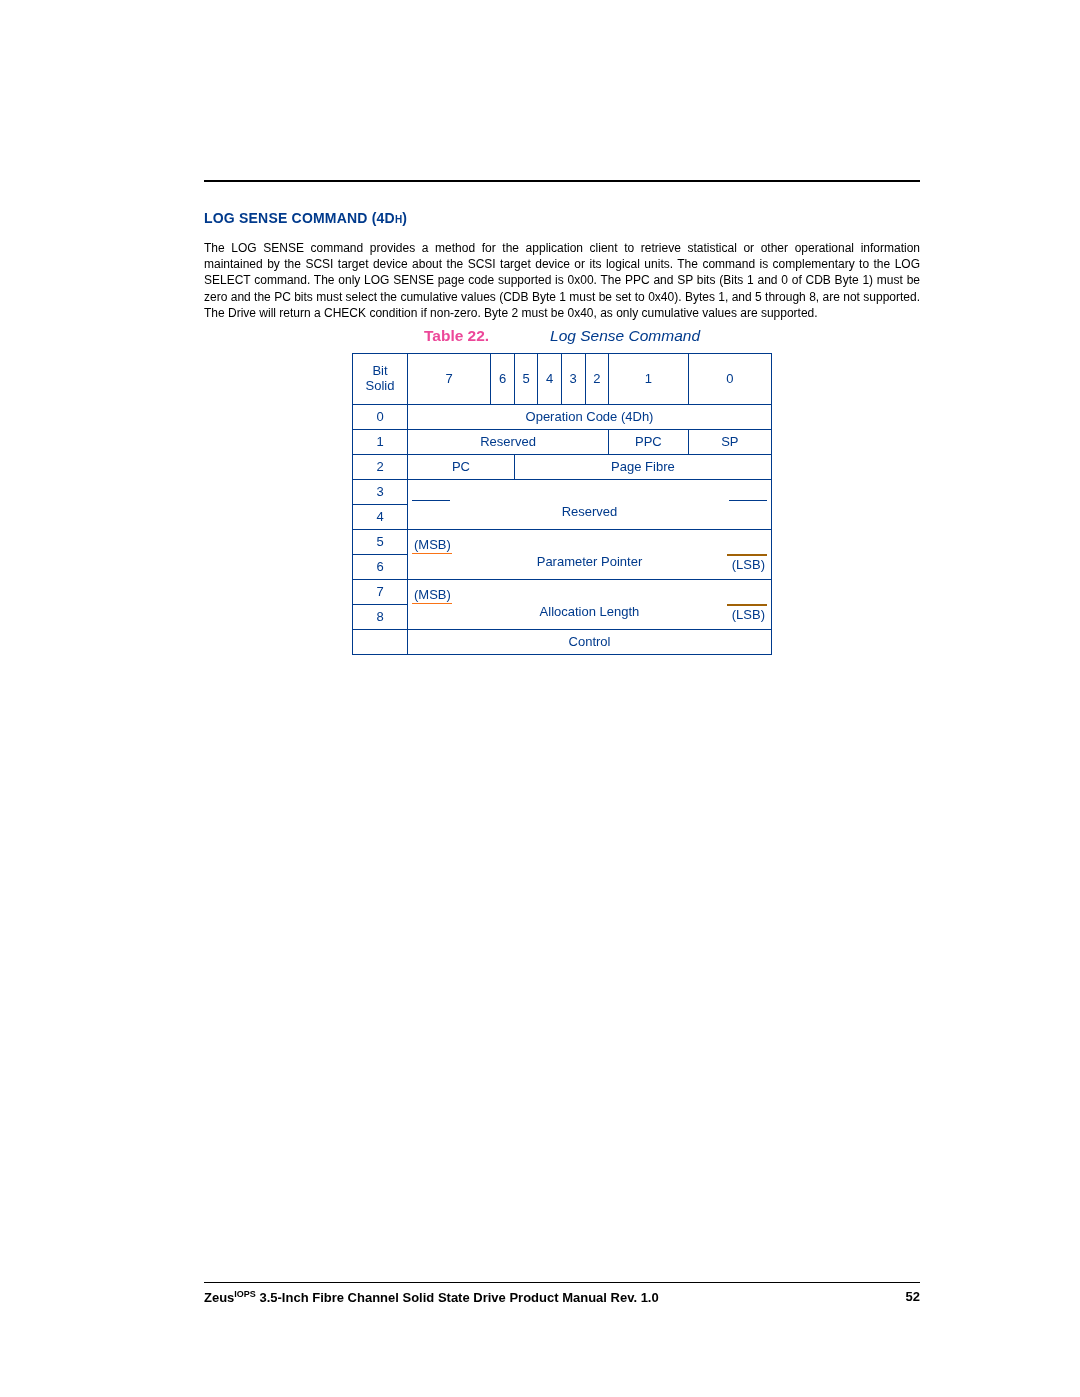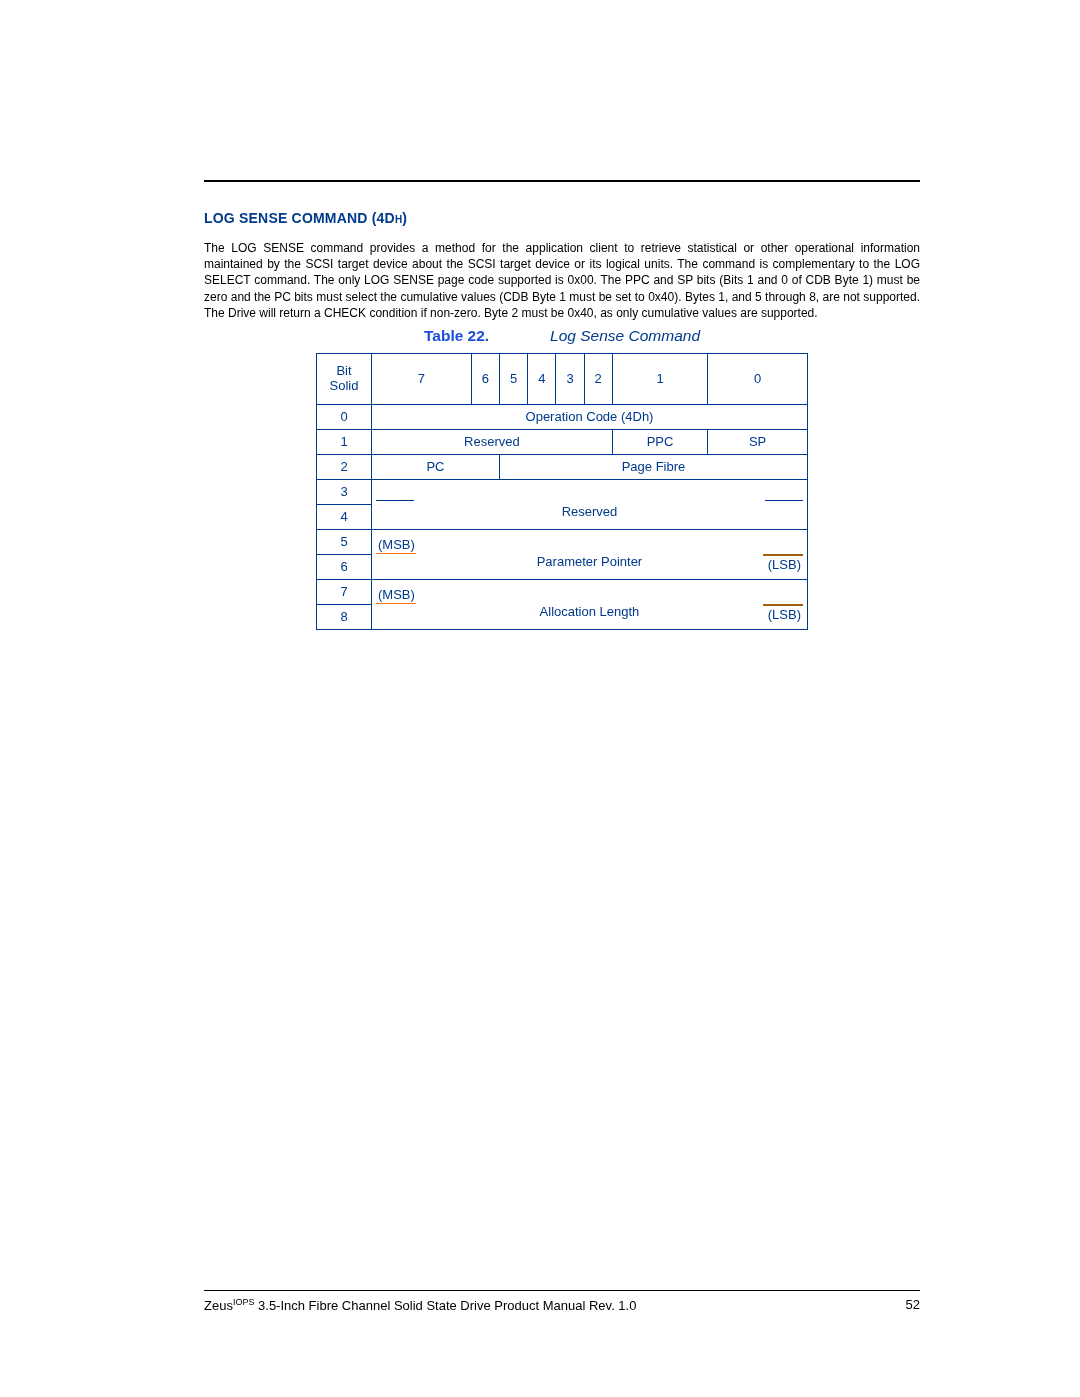--- a/index.html
+++ b/index.html
@@ -35,31 +35,31 @@
     text-align: justify;
     margin: 0 0 6px 0;
   }
   .table-caption {
     text-align: center;
     font-size: 15.5px;
     font-style: italic;
     margin: 4px 0 8px 0;
   }
   .table-caption .tlabel {
-    color: #1d4ed8;
+    color: #ec4899;
     font-weight: bold;
     font-style: normal;
   }
   .table-caption .tname {
     color: #003a8c;
     margin-left: 48px;
   }
   .cdb-wrap {
     margin: 0 auto;
-    width: 492px;
+    width: 420px;
   }
   table.cdb {
     border-collapse: collapse;
     width: 100%;
     font-size: 13px;
     color: #003a8c;
   }
   table.cdb td {
     border: 1px solid #003a8c;
     text-align: center;
@@ -97,21 +97,22 @@
     display: inline-block;
     width: 38px;
     border-bottom: 1px solid #003a8c;
     height: 2px;
   }
 
   .footer {
     position: absolute;
     left: 204px;
     right: 160px;
-    bottom: 84px;
+    bottom: 92px;
+    font-weight: bold;
   }
   .footer-rule {
     border-top: 1px solid #000;
     margin-bottom: 6px;
   }
   .footer-line {
     display: flex;
     justify-content: space-between;
     font-size: 13px;
   }
@@ -201,20 +202,24 @@
         <td colspan="6" class="no-bottom no-left no-right"></td>
         <td class="no-bottom no-left"></td>
       </tr>
       <tr>
         <td class="byte-col">8</td>
         <td class="no-top no-right"></td>
         <td colspan="6" class="no-top no-left no-right" style="vertical-align:top;">Allocation Length</td>
         <td class="no-top no-left" style="text-align:right;padding-right:4px;vertical-align:top;"><span class="underline-lsb">(LSB)</span></td>
       </tr>
 
+      <tr>
+        <td class="byte-col"></td>
+        <td colspan="8">Control</td>
+      </tr>
     </tbody>
       </table>
   </div>
 
   <div class="footer">
     <div class="footer-rule"></div>
     <div class="footer-line">
       <span>
         <span>Zeus</span><sup>IOPS</sup><span> 3.5-Inch Fibre Channel Solid State Drive Product Manual Rev. 1.0</span>
       </span>

